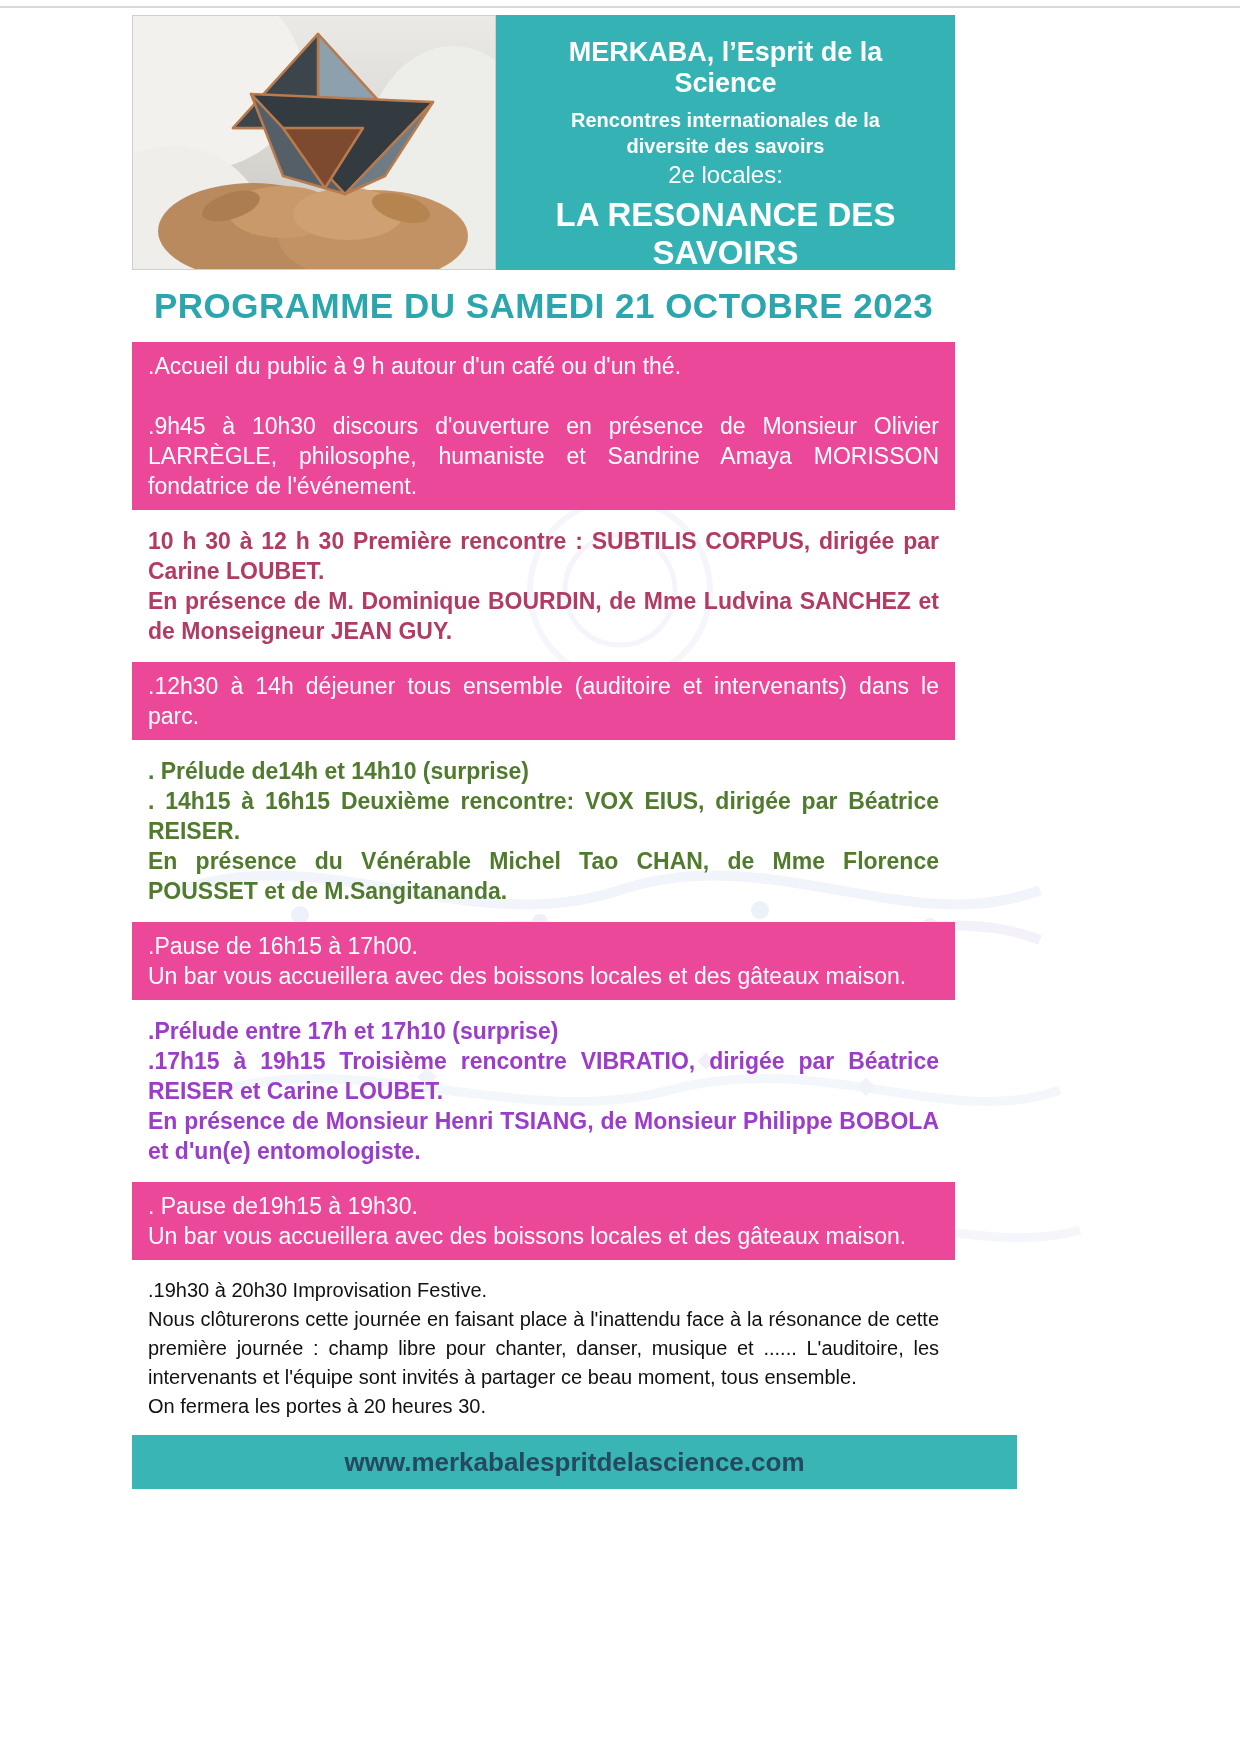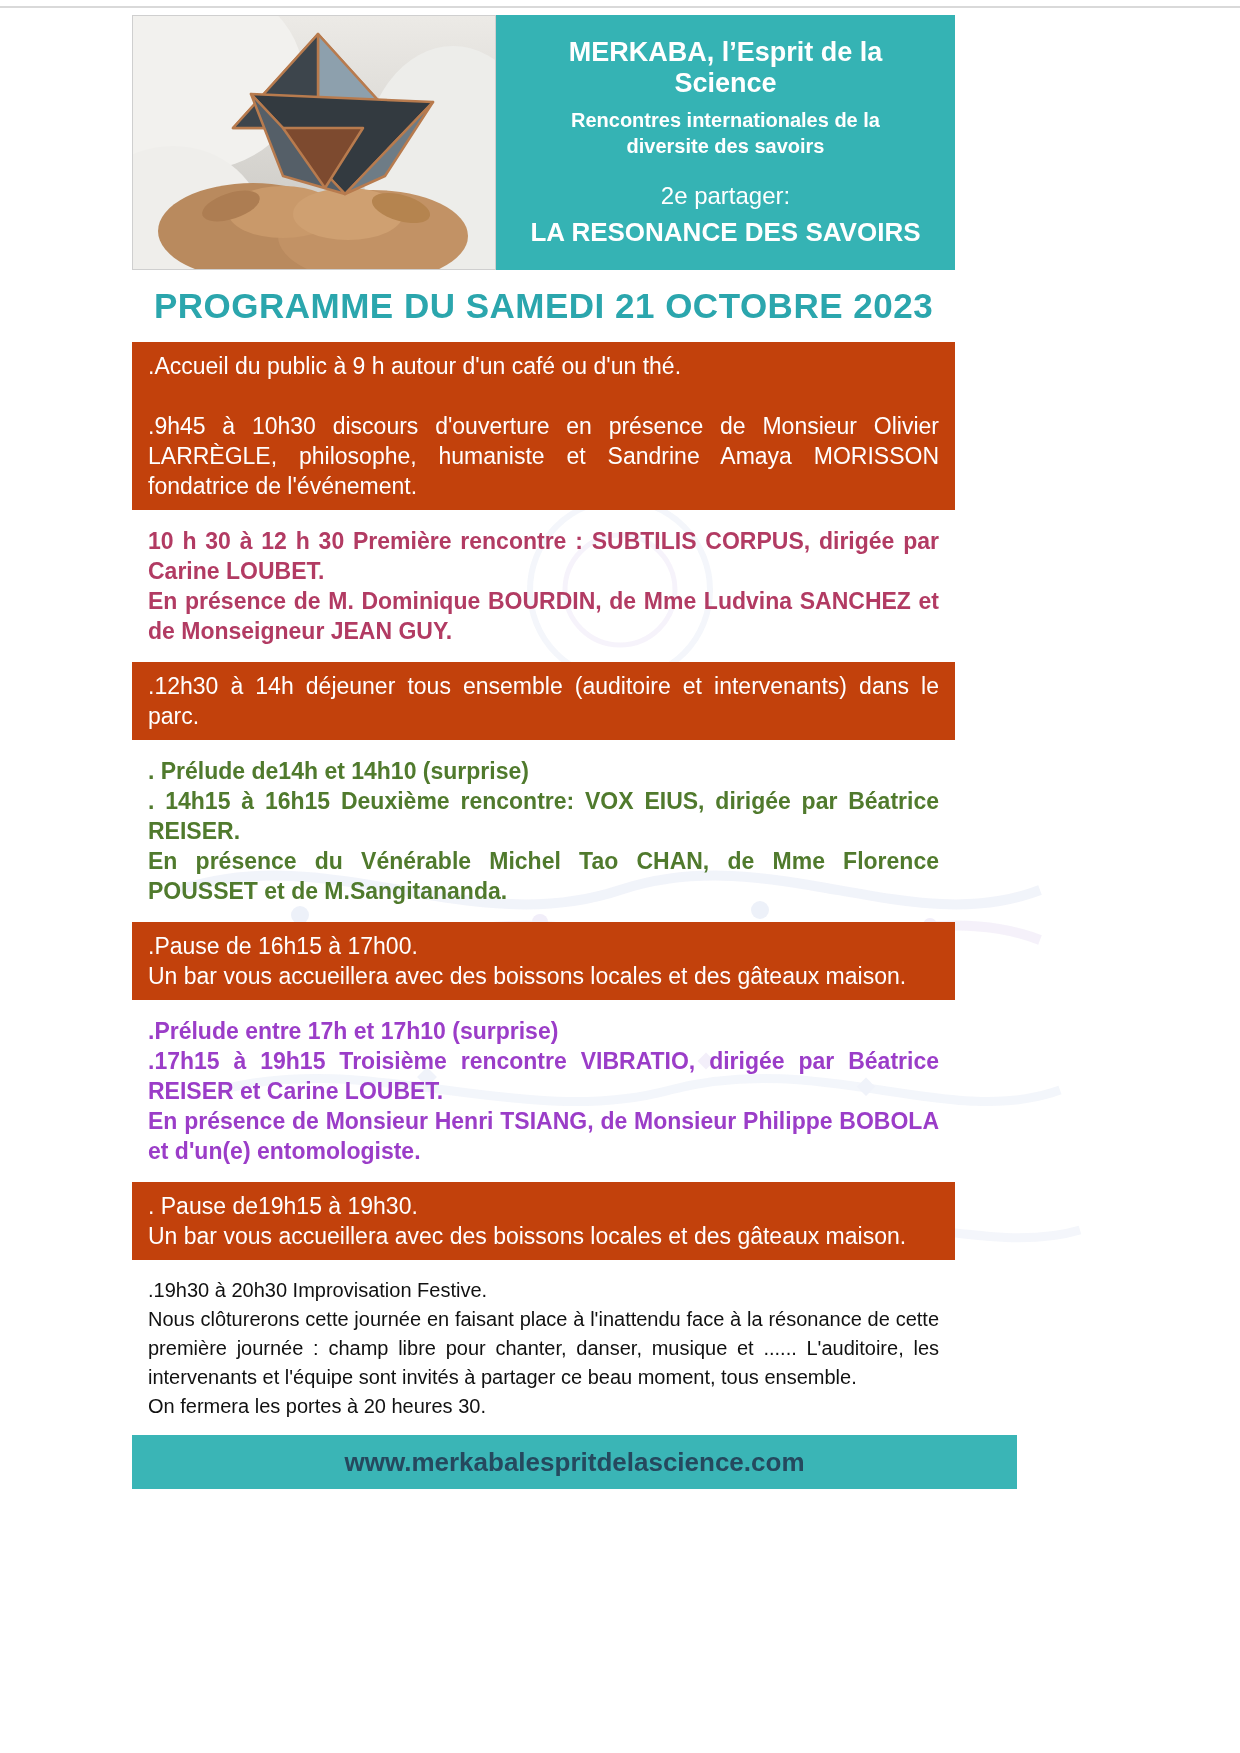--- a/index.html
+++ b/index.html
@@ -30,32 +30,32 @@
     overflow:hidden;background:#dcdbd7;
   }
   .banner{
     flex:1;background:#35b3b4;color:#ffffff;
     display:flex;flex-direction:column;align-items:center;
     text-align:center;box-sizing:border-box;padding:22px 18px 16px 18px;
   }
   .banner-title{font-size:27px;font-weight:bold;line-height:1.15;}
   .banner-subtitle{font-size:20px;font-weight:bold;line-height:1.3;margin-top:8px;max-width:390px;}
   .banner-edition{font-size:24px;margin-top:auto;line-height:1.3;}
-  .banner-edition-title{font-size:26px;font-weight:bold;margin-top:6px;margin-bottom:6px;}
+  .banner-edition-title{font-size:33px;font-weight:bold;margin-top:6px;margin-bottom:6px;}
   
   .page-title{
     margin-top:16px;text-align:center;
     color:#2ba6ad;font-size:35px;font-weight:bold;line-height:40px;
     letter-spacing:0.5px;
   }
   
   .section{box-sizing:border-box;width:823px;text-align:justify;}
   .section p{margin:0;}
   .teal{
-    background:#c2410c;color:#ffffff;
+    background:#ec4899;color:#ffffff;
     padding:9px 16px;margin-top:16px;
     font-size:23px;line-height:30px;
   }
   .txtblock{
     background:transparent;
     padding:0 16px;margin-top:16px;
     font-size:23px;line-height:30px;font-weight:bold;
   }
   .maroon{color:#b23b63;}
   .green{color:#507a2d;}
@@ -130,21 +130,21 @@
             <polygon points="118,78 300,86 212,178" fill="#333a40"></polygon>
             <polygon points="118,78 212,178 150,160" fill="#555f68"></polygon>
             <polygon points="300,86 212,178 252,160" fill="#6e7c86"></polygon>
             <polygon points="150,112 230,112 192,172" fill="#7d4a2f"></polygon>
           </g>
         </svg>
       </div>
       <div class="banner">
         <div class="banner-title">MERKABA, l’Esprit de la Science</div>
         <div class="banner-subtitle">Rencontres internationales de la diversite des savoirs</div>
-        <div class="banner-edition">2e partager:</div>
+        <div class="banner-edition">2e locales:</div>
         <div class="banner-edition-title">LA RESONANCE DES SAVOIRS</div>
       </div>
     </div>
 
     <div class="page-title">PROGRAMME DU SAMEDI 21 OCTOBRE 2023</div>
 
     <div class="section teal">
       <p>.Accueil du public à 9 h autour d'un café ou d'un thé.</p>
       <p class="gap-line">.9h45 à 10h30 discours d'ouverture en présence de Monsieur Olivier LARRÈGLE, philosophe, humaniste et Sandrine Amaya MORISSON fondatrice de l'événement.</p>
     </div>

